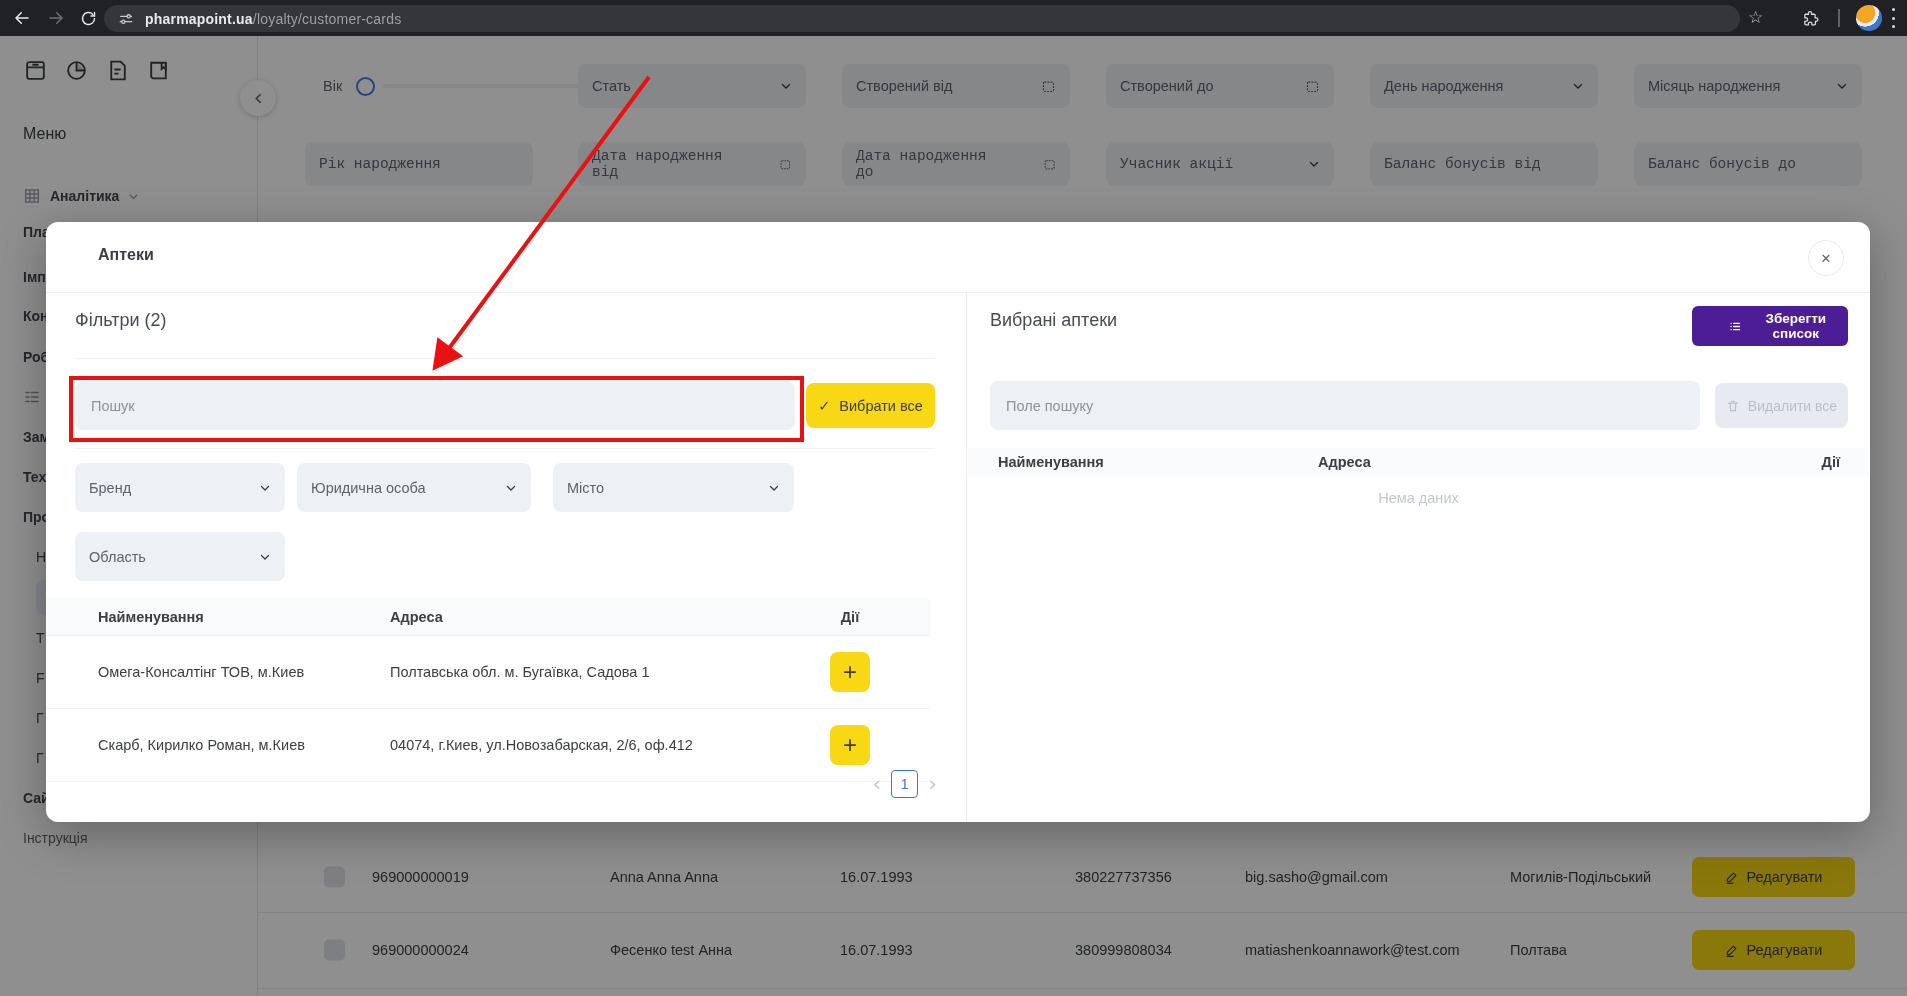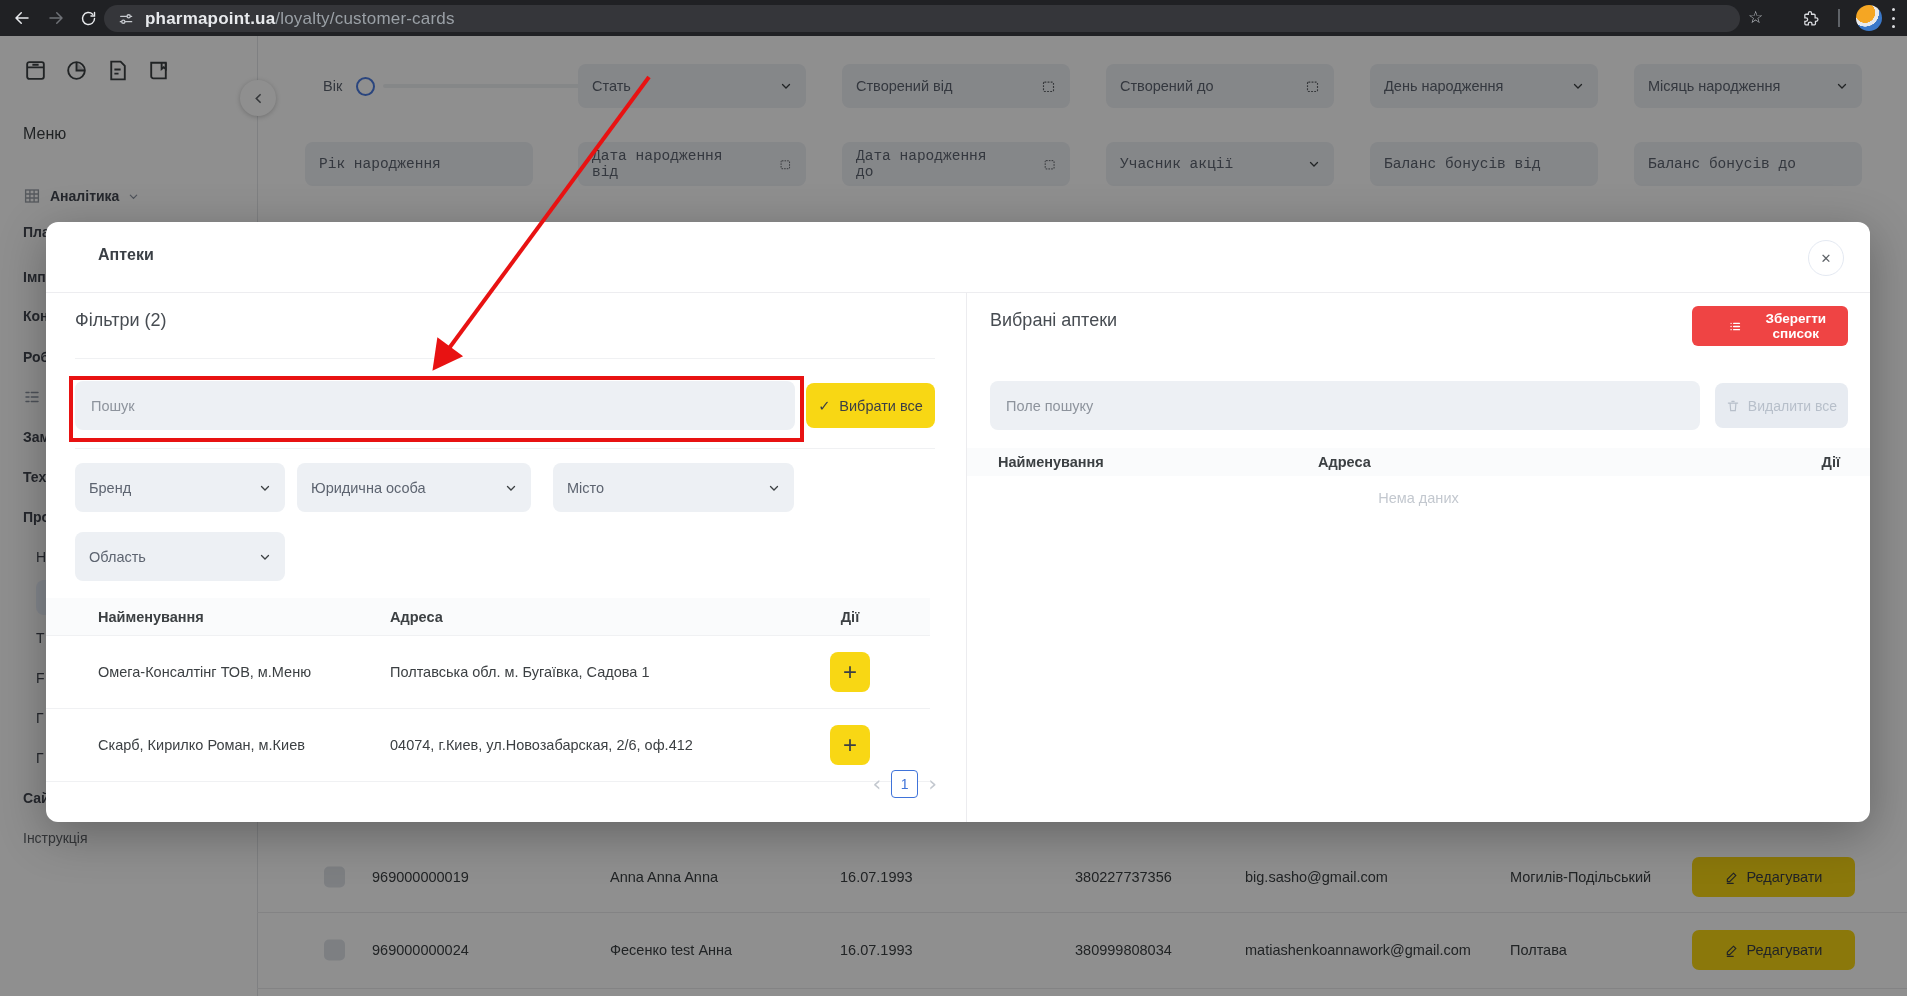--- a/index.html
+++ b/index.html
@@ -4,21 +4,21 @@
 <style>
   html,body{margin:0;padding:0;background:#111;}
   .page{position:relative;width:1907px;height:996px;background:#fff;overflow:hidden;
         font-family:"Liberation Sans",sans-serif;-webkit-font-smoothing:antialiased;}
 
   
   .browser{position:absolute;top:0;left:0;width:100%;height:36px;background:#202124;z-index:60;}
   .nav-btn{position:absolute;top:6px;width:24px;height:24px;display:flex;align-items:center;justify-content:center;cursor:pointer;}
   .urlpill{position:absolute;left:104px;top:5px;width:1636px;height:27px;background:#35363a;border-radius:14px;
            display:flex;align-items:center;padding:0 14px;box-sizing:border-box;}
-  .urltext{font-size:17px;letter-spacing:.2px;white-space:nowrap;}
+  .urltext{font-size:14px;letter-spacing:.2px;white-space:nowrap;}
   .urltext .host{color:#e8eaed;font-weight:700;}
   .urltext .path{color:#9aa0a6;}
   .star{position:absolute;top:7px;left:1748px;color:#bdc1c6;font-size:17px;line-height:22px;cursor:pointer;}
   .avatar{position:absolute;top:5px;left:1856px;width:26px;height:26px;border-radius:50%;cursor:pointer;
           background:radial-gradient(circle at 35% 30%,#f5a623 0 40%,#e8eaed 41% 55%,#3a78c9 56% 100%);}
   .vsep{position:absolute;top:9px;left:1838px;width:2px;height:18px;background:#5f6368;}
   .dots{position:absolute;top:8px;left:1892px;width:4px;height:20px;display:flex;flex-direction:column;justify-content:space-between;cursor:pointer;}
   .dots i{width:3px;height:3px;border-radius:50%;background:#dadce0;}
 
   
@@ -65,21 +65,21 @@
   .panelL{position:absolute;left:0;top:70px;bottom:0;width:920px;}
   .panelR{position:absolute;left:921px;top:70px;bottom:0;width:903px;}
   .m-split{position:absolute;left:920px;top:70px;bottom:0;width:1px;background:#ececef;}
   .sec-title{position:absolute;font-size:18px;color:#474c52;}
   .hline{position:absolute;left:0;right:0;height:1px;background:#f0f1f3;}
   .m-input{position:absolute;height:49px;background:#edf0f4;border:none;border-radius:8px;padding:0 16px;
            box-sizing:border-box;font-size:14.5px;color:#3c4043;font-family:inherit;outline:none;}
   .m-input::placeholder{color:#8d939c;opacity:1;}
   .btn-yellow{position:absolute;background:#f8d714;border:none;border-radius:8px;color:#3b3f45;font-size:14.5px;
               font-weight:500;display:flex;align-items:center;justify-content:center;gap:9px;cursor:pointer;font-family:inherit;}
-  .btn-blue{position:absolute;left:725px;top:14px;width:156px;height:40px;background:#ef4444;border:none;border-radius:6px;
+  .btn-blue{position:absolute;left:725px;top:14px;width:156px;height:40px;background:#4c1d95;border:none;border-radius:6px;
             color:#fff;font-size:13.5px;font-weight:700;display:flex;align-items:center;justify-content:center;gap:8px;
             cursor:pointer;font-family:inherit;padding-left:37px;}
   .btn-gray{position:absolute;left:748px;top:91px;width:133px;height:45px;background:#e7ebf1;border:none;border-radius:8px;
             color:#b7bfca;font-size:14px;display:flex;align-items:center;justify-content:center;gap:8px;
             cursor:not-allowed;font-family:inherit;}
   .dd{position:absolute;height:49px;background:#edf0f4;border-radius:8px;display:flex;align-items:center;
       justify-content:space-between;padding:0 14px;box-sizing:border-box;color:#5d6470;font-size:14.5px;cursor:pointer;}
   .th-row{position:absolute;left:0;background:#fafbfc;}
   .th{position:absolute;top:50%;transform:translateY(-50%);font-size:14.5px;font-weight:700;color:#3c4043;}
   .tr{position:absolute;left:0;border-bottom:1px solid #f0f1f3;}
@@ -297,21 +297,21 @@
           </svg>
         <span>Редагувати</span>
       </button>
     </div>
     <div class="crow" style="top:876px;height:76px">
       <span class="cbx"></span>
       <span class="ccell" style="left:115px">969000000024</span>
       <span class="ccell" style="left:353px">Фесенко test Анна</span>
       <span class="ccell" style="left:583px">16.07.1993</span>
       <span class="ccell" style="left:818px">380999808034</span>
-      <span class="ccell" style="left:988px">matiashenkoannawork@gmail.com</span>
+      <span class="ccell" style="left:988px">matiashenkoannawork@test.com</span>
       <span class="ccell" style="left:1253px">Полтава</span>
       <button class="btn-edit">
         <svg class="ic" width="14" height="14" viewBox="0 0 24 24" fill="none" stroke="#3b3f45" stroke-width="2" stroke-linecap="round">
             <path d="M14.5 5.5l4 4L8 20H4v-4z"></path>
             <path d="M4 23h10"></path>
           </svg>
         <span>Редагувати</span>
       </button>
     </div>
   </div>
@@ -362,21 +362,21 @@
             <path d="M5 9l7 7 7-7"></path>
           </svg>
       </div>
 
       <div class="th-row" style="top:306px;height:37px;width:884px;border-bottom:1px solid #f0f1f3">
         <span class="th" style="left:52px">Найменування</span>
         <span class="th" style="left:344px">Адреса</span>
         <span class="th" style="right:60px;width:40px;text-align:center">Дії</span>
       </div>
       <div class="tr" style="top:343px;height:73px;width:884px">
-        <span class="td" style="left:52px">Омега-Консалтінг ТОВ, м.Меню</span>
+        <span class="td" style="left:52px">Омега-Консалтінг ТОВ, м.Киев</span>
         <span class="td" style="left:344px">Полтавська обл. м. Бугаївка, Садова 1</span>
         <button class="btn-plus">
             <span>+</span>
           </button>
       </div>
       <div class="tr" style="top:416px;height:73px;width:884px">
         <span class="td" style="left:52px">Скарб, Кирилко Роман, м.Киев</span>
         <span class="td" style="left:344px">04074, г.Киев, ул.Новозабарская, 2/6, оф.412</span>
         <button class="btn-plus">
             <span>+</span>

